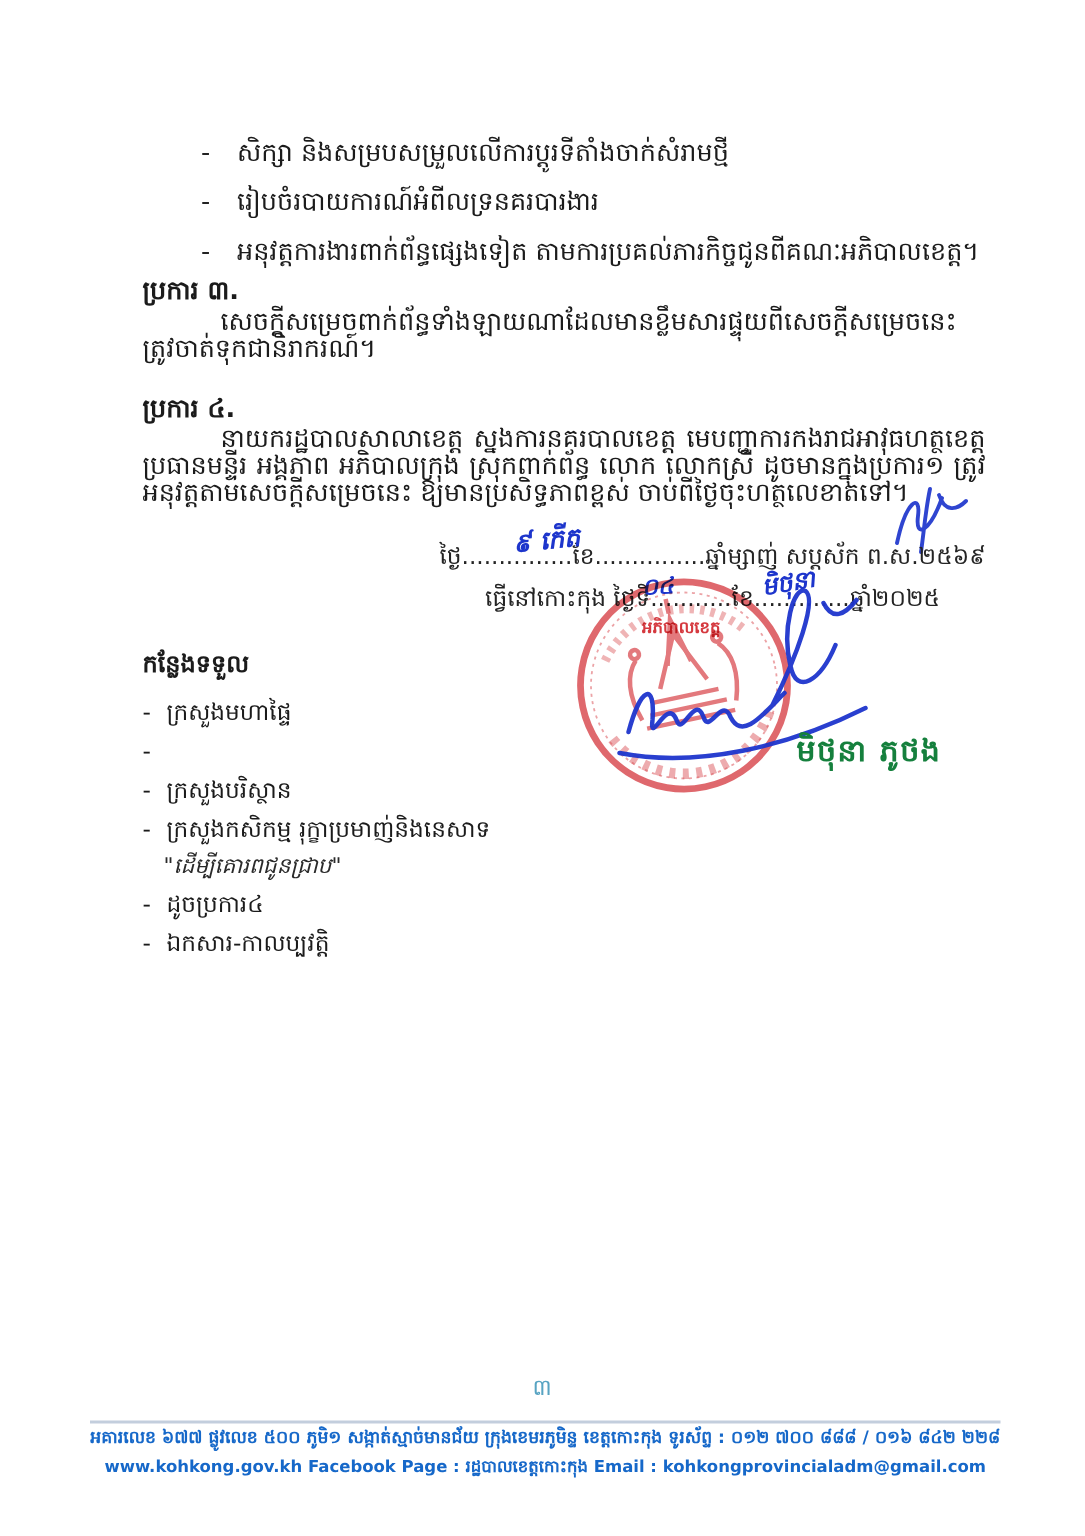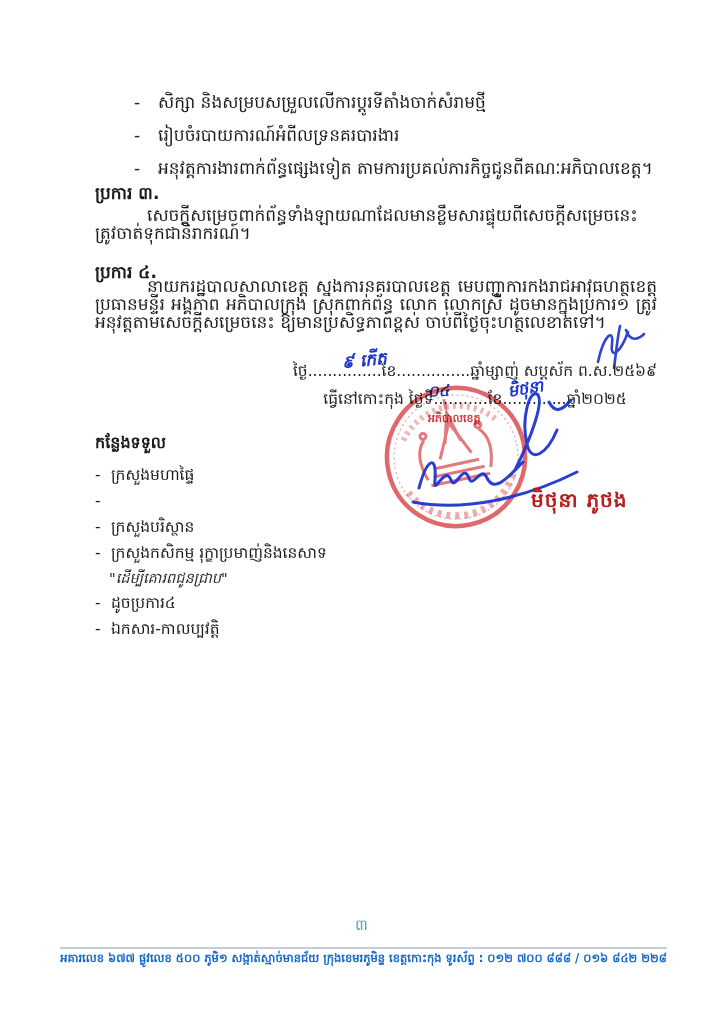--- a/index.html
+++ b/index.html
@@ -14,37 +14,37 @@
   .bullet { display:flex; gap:12px; font-size:17px; line-height:33px; }
   .bullet-dash { width:12px; flex:0 0 auto; color:#222; }
   
   .sec-h { position:absolute; left:95px; font-size:17px; font-weight:bold;
            border-bottom:1px solid transparent; }
   .sec3-h { top:182px; }
   .sec4-h { top:261px; }
   .para { position:absolute; left:95px; width:562px; font-size:17px;
           line-height:18px; text-align:justify; text-indent:52px; }
   .sec3-body { top:206px; }
-  .sec4-body { top:277px; }
+  .sec4-body { top:284px; }
   
   .dates { position:absolute; left:268px; top:357px; width:414px;
            text-align:center; font-size:15.5px; line-height:28px; color:#242424; }
   .hw { position:absolute; color:#1d35cc; font-style:italic; font-weight:bold;
         transform:rotate(-6deg); }
   .hw1 { left:342px; top:349px; font-size:17px; }
   .hw2 { left:428px; top:381px; font-size:15px; transform:rotate(-4deg); }
   .hw3 { left:508px; top:378px; font-size:16px; transform:rotate(-10deg); }
   
   .stamp { position:absolute; left:368px; top:382px; mix-blend-mode:multiply; opacity:.85; }
   .sig-title { position:absolute; left:428px; top:411px; font-size:11px; font-weight:bold;
                color:#d5393f; mix-blend-mode:multiply; }
   .signature { position:absolute; left:405px; top:380px; }
   .paraph { position:absolute; left:590px; top:324px; }
   .signer-name { position:absolute; left:531px; top:487px; font-size:20px; font-weight:bold;
-                 color:#b91c1c; letter-spacing:1px; }
+                 color:#15803d; letter-spacing:1px; }
   
   .cc { position:absolute; left:95px; top:432px; width:300px; font-size:15.5px; }
   .cc-h { font-weight:bold; font-size:16px; margin-bottom:6px; }
   .cc-item { display:flex; gap:8px; line-height:26px; }
   .cc-dash { width:8px; flex:0 0 auto; }
   .cc-note { font-style:italic; font-size:14.5px; line-height:24px; padding-left:14px; color:#2a2a2a; }
   
   .page-num { position:absolute; left:0; right:0; top:915px; text-align:center;
               font-size:15px; color:#57a3c2; }
   .footer-rule { position:absolute; left:60px; right:56px; top:947px;
@@ -151,14 +151,15 @@
     <div class="cc-item">
       <span class="cc-dash">-</span>
       <span>ឯកសារ-កាលប្បវត្តិ</span>
     </div>
   </div>
 
   <div class="page-num">៣</div>
 
   <div class="footer-rule"></div>
   <div class="footer footer-1">អគារលេខ ៦៧៧ ផ្លូវលេខ ៥០០ ភូមិ១ សង្កាត់ស្មាច់មានជ័យ ក្រុងខេមរភូមិន្ទ ខេត្តកោះកុង ទូរស័ព្ទ : ០១២ ៧០០ ៨៨៨ / ០១៦ ៨៤២ ២២៨</div>
+  <div class="footer footer-2">www.kohkong.gov.kh   Facebook Page : រដ្ឋបាលខេត្តកោះកុង   Email : kohkongprovincialadm@gmail.com</div>
 
 </div>
 
 </body></html>

